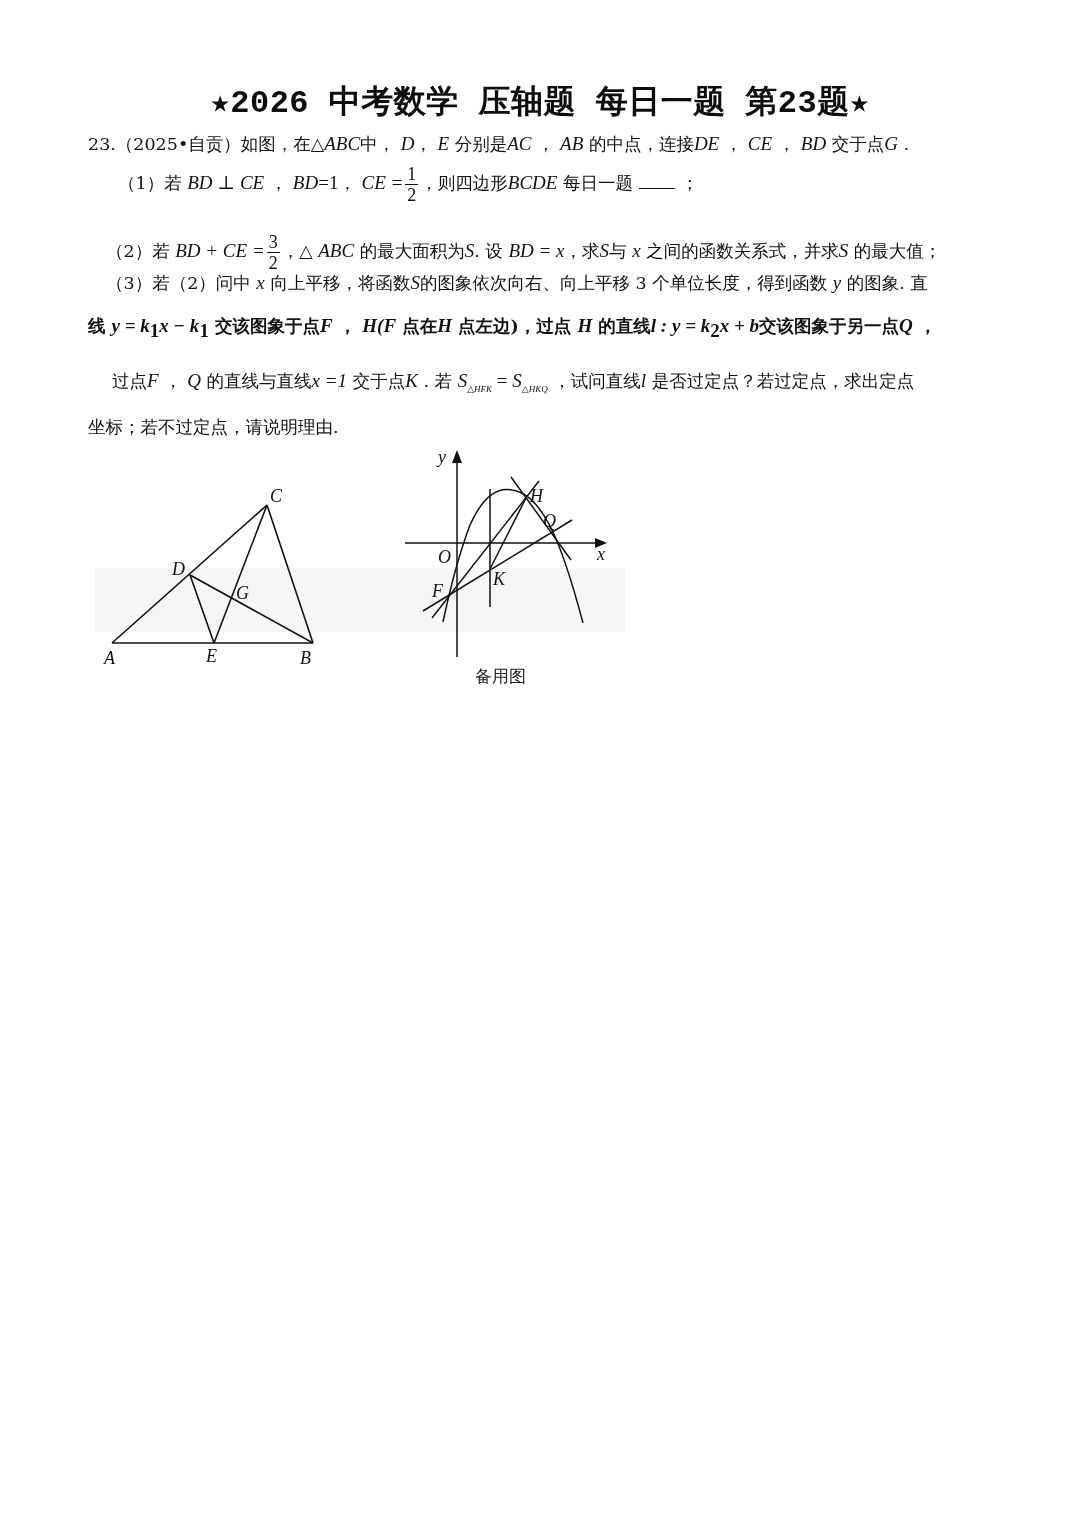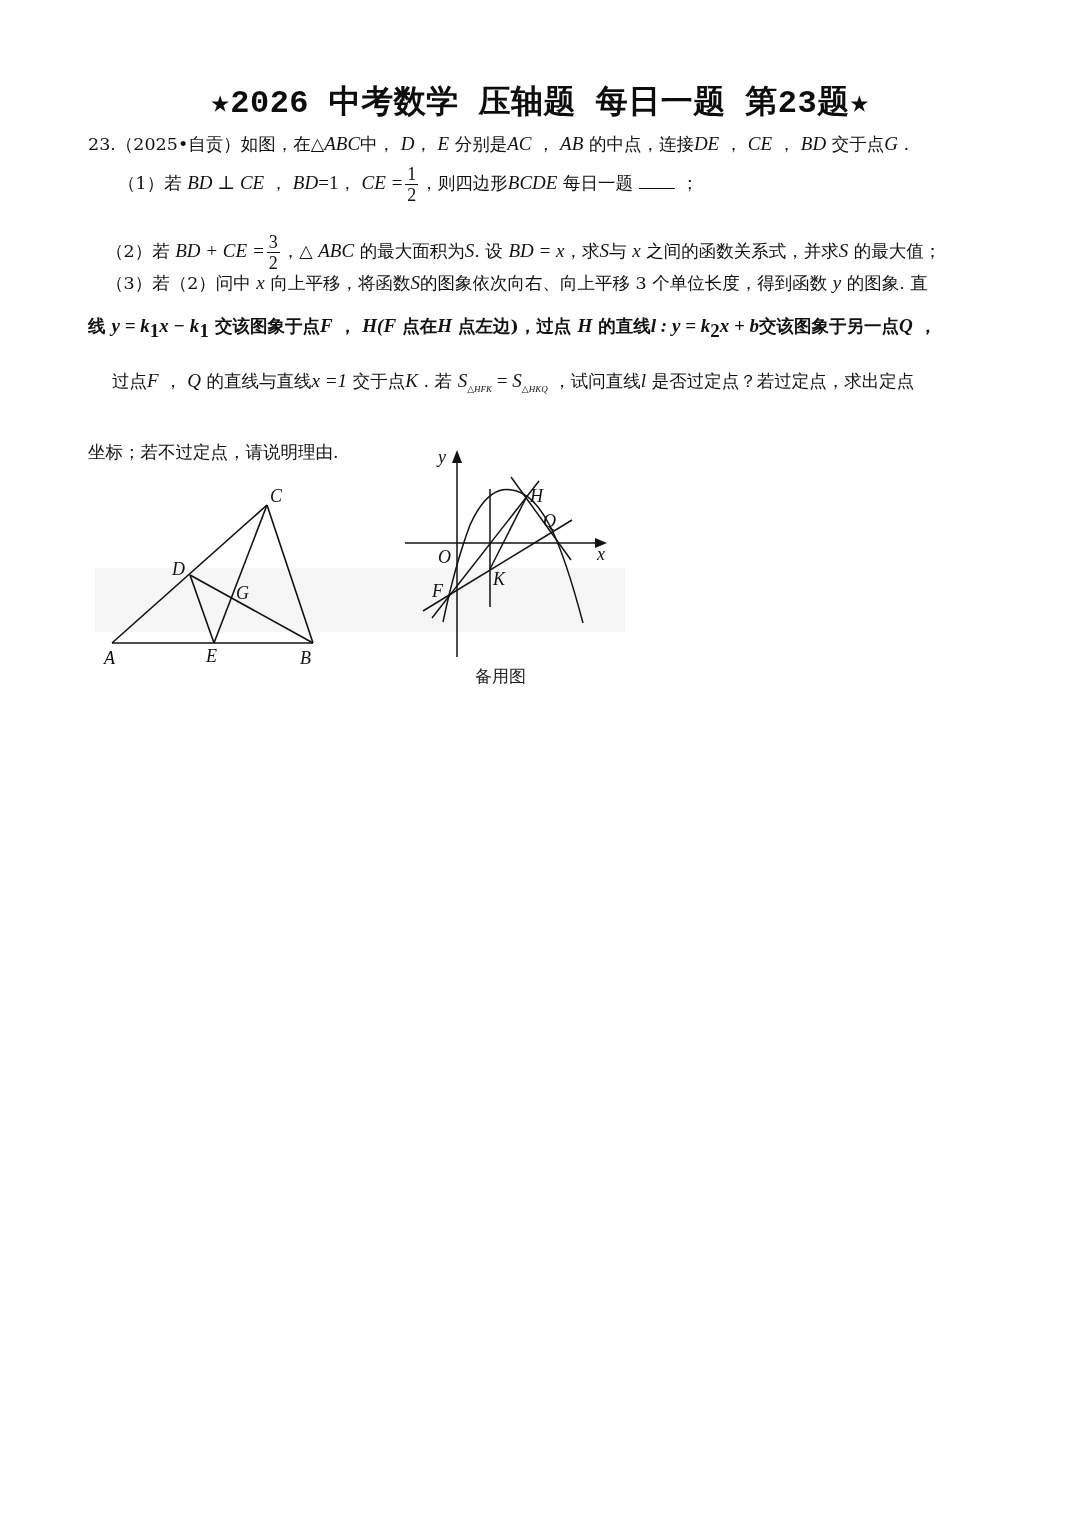--- a/index.html
+++ b/index.html
@@ -44,21 +44,21 @@
 </div>
 
 <div class="line" style="top:314px;font-weight:bold;">
   <span>线</span>&nbsp;<span class="i">y = k</span><sub class="n">1</sub><span class="i">x − k</span><sub class="n">1</sub>&nbsp;<span>交该图象于点</span><span class="i">F</span>&nbsp;<span>，</span>&nbsp;<span class="i">H(F</span>&nbsp;<span>点在</span><span class="i">H</span>&nbsp;<span>点左边)，过点</span>&nbsp;<span class="i">H</span>&nbsp;<span>的直线</span><span class="i">l : y = k</span><sub class="n">2</sub><span class="i">x + b</span><span>交该图象于另一点</span><span class="i">Q</span>&nbsp;<span>，</span>
 </div>
 
 <div class="line" style="top:369px;margin-left:24px;">
   <span>过点</span><span class="i">F</span>&nbsp;<span>，</span>&nbsp;<span class="i">Q</span>&nbsp;<span>的直线与直线</span><span class="i">x =1</span>&nbsp;<span>交于点</span><span class="i">K</span>&nbsp;<span>. 若</span>&nbsp;<span class="i">S</span><sub class="i" style="font-size:9px;">△HFK</sub><span class="n"> = </span><span class="i">S</span><sub class="i" style="font-size:9px;">△HKQ</sub>&nbsp;<span>，试问直线</span><span class="i">l</span>&nbsp;<span>是否过定点？若过定点，求出定点</span>
 </div>
 
-<div class="line" style="top:415px;margin-top:25px;">
+<div class="line" style="top:415px;">
   <span>坐标；若不过定点，请说明理由.</span>
 </div>
 
 <div class="band"></div>
 
 <svg width="1080" height="1527">
 
   <g stroke="#111" stroke-width="1.6" fill="none">
     <line x1="112" y1="643" x2="313" y2="643"></line>
     <line x1="112" y1="643" x2="267" y2="505"></line>

